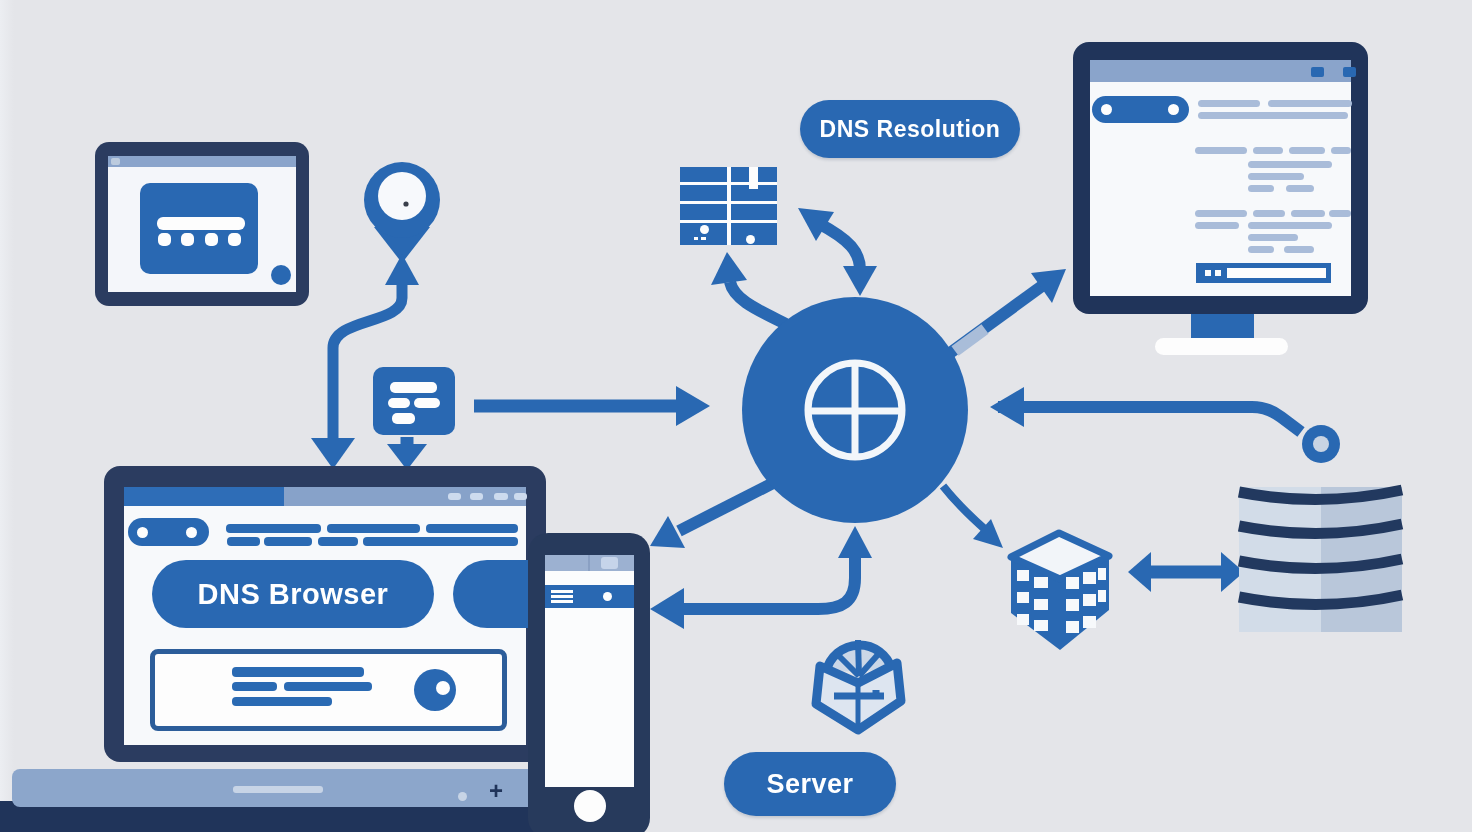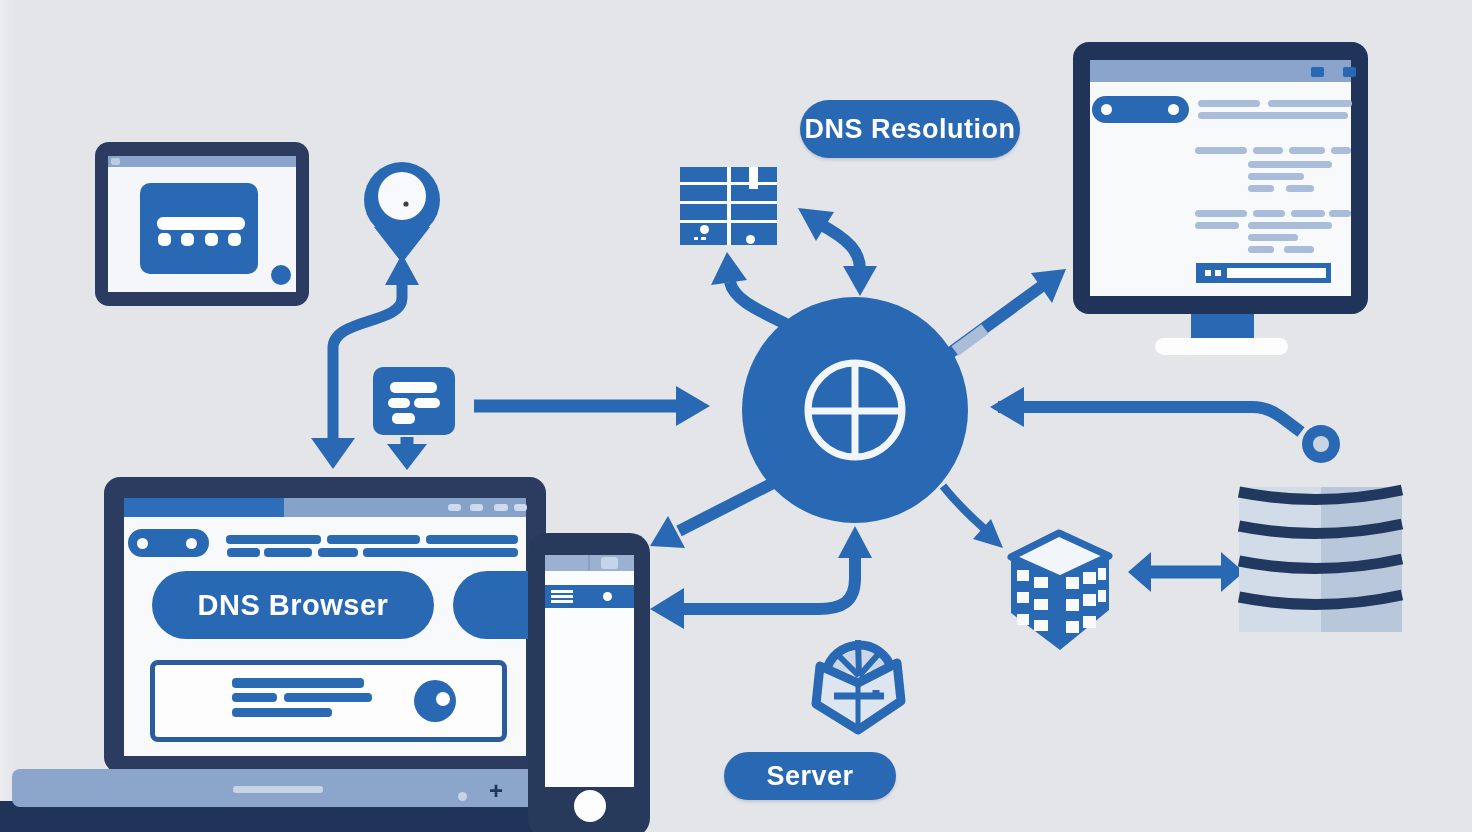--- a/index.html
+++ b/index.html
@@ -234,24 +234,24 @@
     <div class="abs" style="left:51px;top:37px;width:46px;height:16px;background:#2968b2;"></div>
     <div class="abs" style="left:0;top:56px;width:47px;height:22px;background:#2968b2;"></div>
     <div class="abs" style="left:51px;top:56px;width:46px;height:22px;background:#2968b2;"></div>
     <div class="abs" style="left:69px;top:0;width:9px;height:22px;background:#fdfdfd;"></div>
     <div class="abs wdot" style="left:20px;top:58px;width:9px;height:9px;"></div>
     <div class="abs wdot" style="left:66px;top:68px;width:9px;height:9px;"></div>
     <div class="abs" style="left:14px;top:70px;width:4px;height:3px;background:#fdfdfd;"></div>
     <div class="abs" style="left:21px;top:70px;width:5px;height:3px;background:#fdfdfd;"></div>
   </div>
 
-  <div class="pill" style="left:800px;top:100px;width:220px;height:58px;font-size:27px;">
+  <div class="pill" style="left:800px;top:100px;width:220px;height:58px;font-size:23px;">
     <span>DNS Resolution</span>
   </div>
-  <div class="pill" style="left:724px;top:752px;width:172px;height:48px;font-size:27px;">
+  <div class="pill" style="left:724px;top:752px;width:172px;height:64px;font-size:27px;">
     <span>Server</span>
   </div>
 
   <div class="abs" style="left:1073px;top:42px;width:295px;height:272px;background:#20345a;border-radius:16px;">
     <div class="abs" style="left:17px;top:18px;width:261px;height:236px;background:#f7f9fb;">
       <div class="abs" style="left:0;top:0;width:261px;height:22px;background:#8aa4cb;">
         <div class="abs" style="left:221px;top:7px;width:13px;height:10px;background:#2968b2;border-radius:2px;"></div>
         <div class="abs" style="left:253px;top:7px;width:13px;height:10px;background:#2968b2;border-radius:2px;"></div>
       </div>
       <div class="abs" style="left:2px;top:36px;width:97px;height:27px;background:#2968b2;border-radius:14px;">
@@ -286,21 +286,21 @@
           <div class="abs" style="left:14px;top:2px;width:6px;height:6px;background:#fdfdfd;"></div>
         </div>
       </div>
     </div>
   </div>
   <div class="abs" style="left:1191px;top:314px;width:63px;height:28px;background:#2968b2;"></div>
   <div class="abs" style="left:1155px;top:338px;width:133px;height:17px;background:#fdfdfd;border-radius:9px;"></div>
 
   <div class="abs" style="left:0;top:801px;width:590px;height:31px;background:#20345a;border-radius:0 10px 10px 0;"></div>
 
-  <div class="abs lap-frame" style="left:104px;top:477px;width:442px;height:296px;">
+  <div class="abs lap-frame" style="left:104px;top:466px;width:442px;height:296px;">
     <div class="abs" style="left:20px;top:21px;width:402px;height:258px;background:#f7f9fb;">
       <div class="abs" style="left:0;top:0;width:160px;height:19px;background:#2e6db7;"></div>
       <div class="abs" style="left:160px;top:0;width:242px;height:19px;background:#87a2c9;">
         <div class="abs" style="left:164px;top:6px;width:13px;height:7px;background:#cddbee;border-radius:3px;"></div>
         <div class="abs" style="left:186px;top:6px;width:13px;height:7px;background:#cddbee;border-radius:3px;"></div>
         <div class="abs" style="left:210px;top:6px;width:14px;height:7px;background:#cddbee;border-radius:3px;"></div>
         <div class="abs" style="left:230px;top:6px;width:13px;height:7px;background:#cddbee;border-radius:3px;"></div>
       </div>
       <div class="abs" style="left:4px;top:31px;width:81px;height:28px;background:#2968b2;border-radius:14px;">
         <div class="wdot" style="left:9px;top:9px;width:11px;height:11px;"></div>

